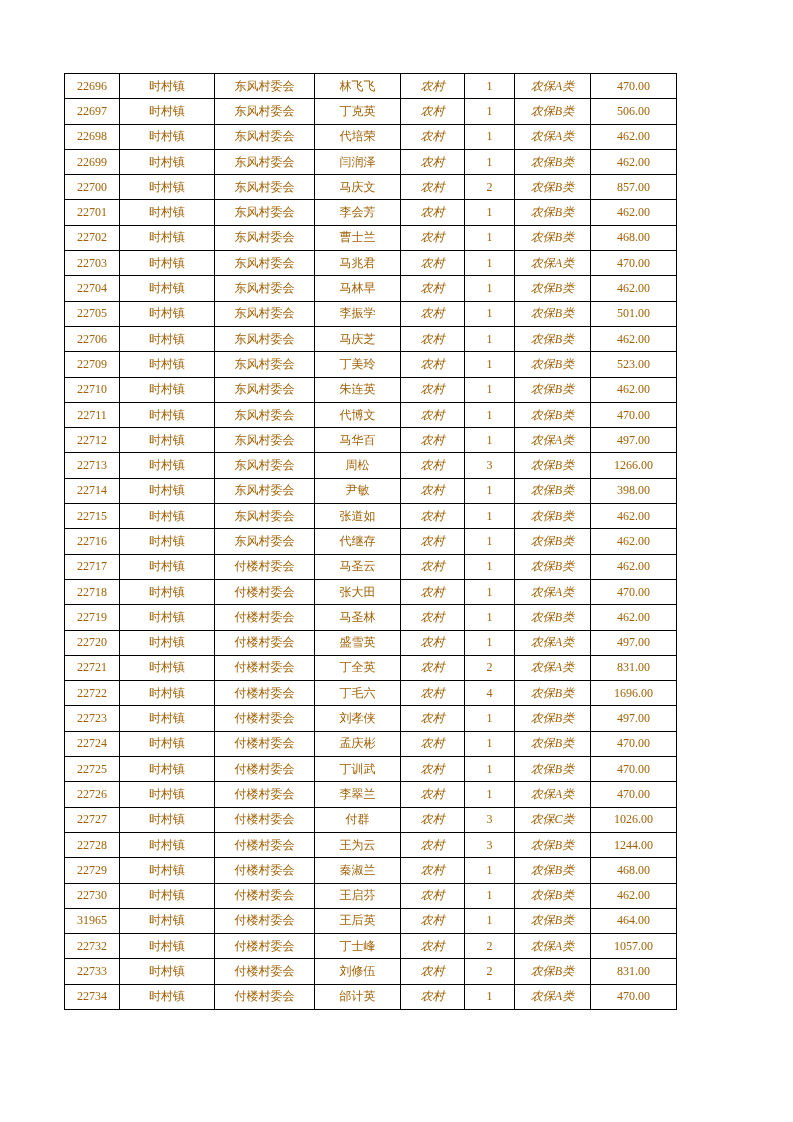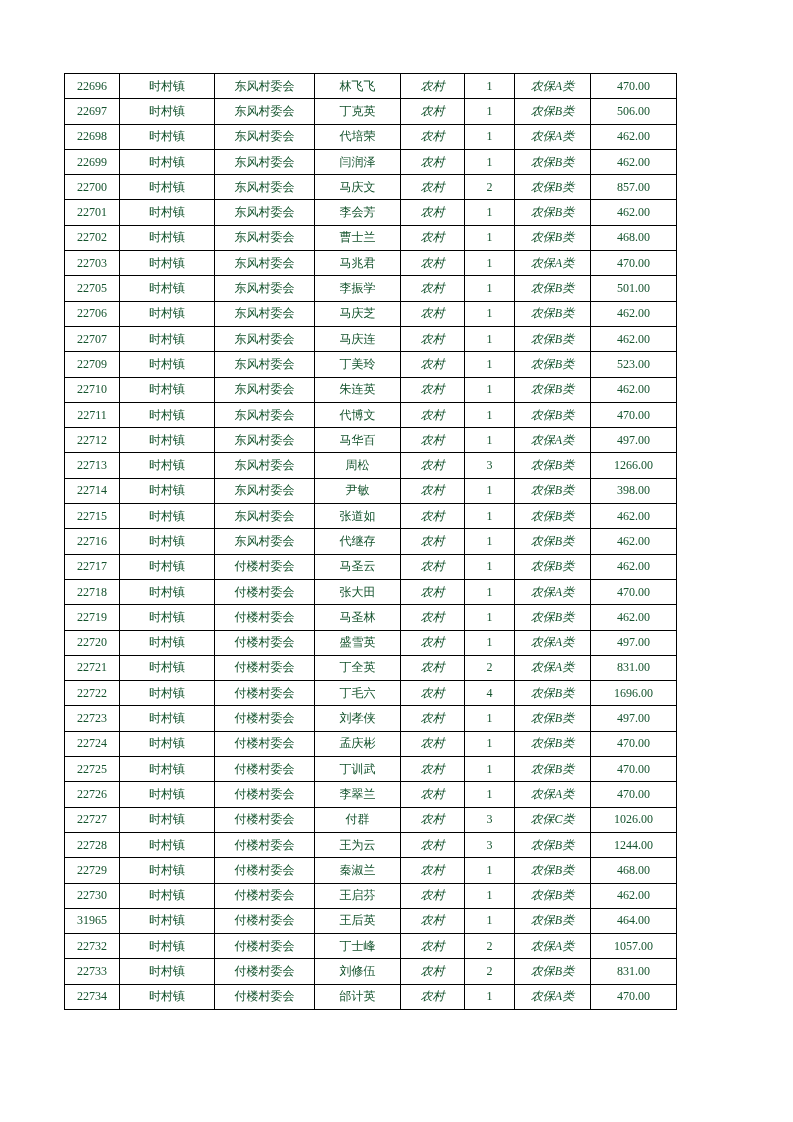--- a/index.html
+++ b/index.html
@@ -16,21 +16,21 @@
     background: #ffffff;
     overflow: hidden;
   }
   table.records {
     position: absolute;
     top: 73px;
     left: 64px;
     border-collapse: collapse;
     table-layout: fixed;
     font-size: 12px;
-    color: #14532d;
+    color: #a16207;
     padding-left: 16px;
   }
   table.records td {
     border: 1px solid #000000;
     height: 25.3px;
     text-align: center;
     vertical-align: middle;
     overflow: hidden;
     white-space: nowrap;
     padding: 0 2px;
@@ -124,44 +124,44 @@
           <td class="col-id">22703</td>
           <td class="col-town">时村镇</td>
           <td class="col-village">东风村委会</td>
           <td class="col-name">马兆君</td>
           <td class="col-type">农村</td>
           <td class="col-count">1</td>
           <td class="col-category">农保A类</td>
           <td class="col-amount">470.00</td>
         </tr>
         <tr>
+          <td class="col-id">22704</td>
+          <td class="col-town">时村镇</td>
+          <td class="col-village">东风村委会</td>
+          <td class="col-name">马林早</td>
+          <td class="col-type">农村</td>
+          <td class="col-count">1</td>
+          <td class="col-category">农保B类</td>
+          <td class="col-amount">462.00</td>
+        </tr>
+        <tr>
           <td class="col-id">22705</td>
           <td class="col-town">时村镇</td>
           <td class="col-village">东风村委会</td>
           <td class="col-name">李振学</td>
           <td class="col-type">农村</td>
           <td class="col-count">1</td>
           <td class="col-category">农保B类</td>
           <td class="col-amount">501.00</td>
         </tr>
         <tr>
           <td class="col-id">22706</td>
           <td class="col-town">时村镇</td>
           <td class="col-village">东风村委会</td>
           <td class="col-name">马庆芝</td>
-          <td class="col-type">农村</td>
-          <td class="col-count">1</td>
-          <td class="col-category">农保B类</td>
-          <td class="col-amount">462.00</td>
-        </tr>
-        <tr>
-          <td class="col-id">22707</td>
-          <td class="col-town">时村镇</td>
-          <td class="col-village">东风村委会</td>
-          <td class="col-name">马庆连</td>
           <td class="col-type">农村</td>
           <td class="col-count">1</td>
           <td class="col-category">农保B类</td>
           <td class="col-amount">462.00</td>
         </tr>
         <tr>
           <td class="col-id">22709</td>
           <td class="col-town">时村镇</td>
           <td class="col-village">东风村委会</td>
           <td class="col-name">丁美玲</td>

